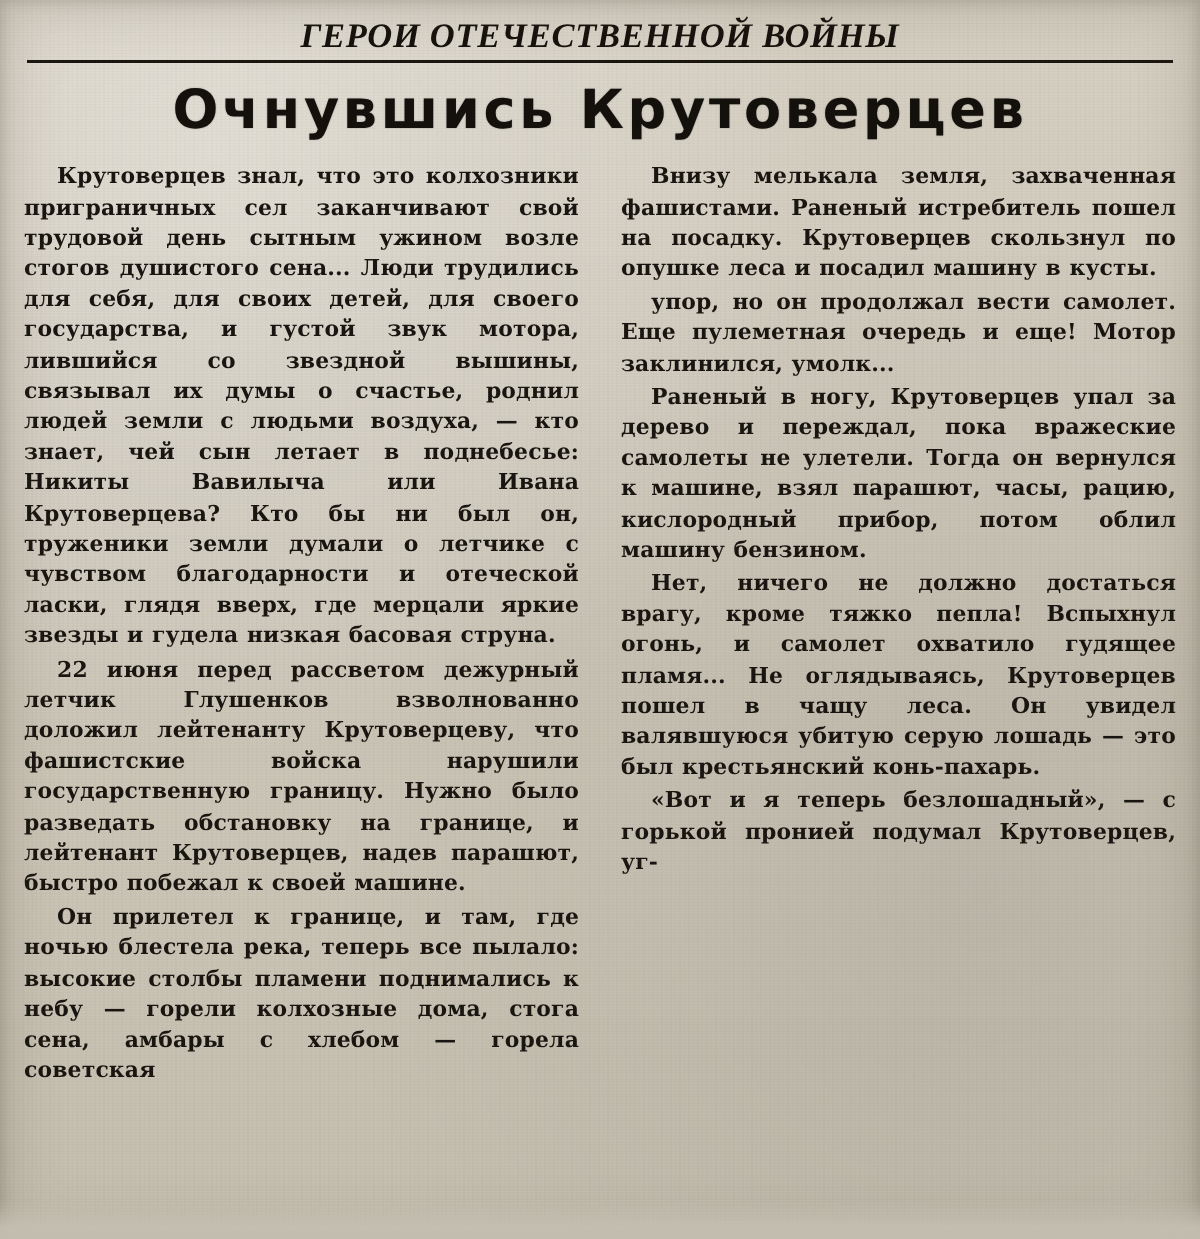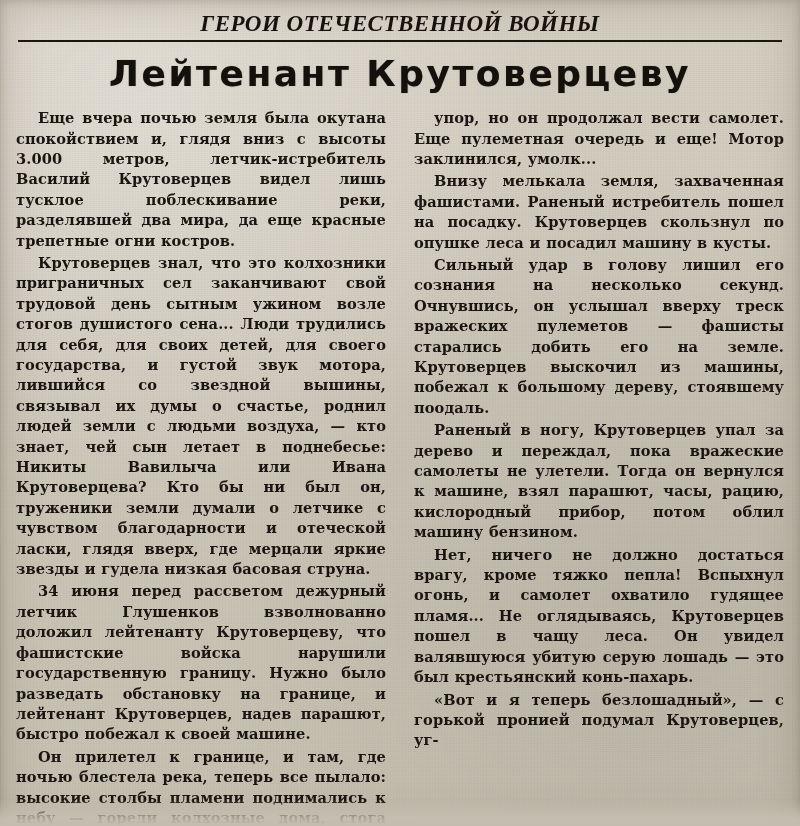--- a/index.html
+++ b/index.html
@@ -100,35 +100,33 @@
     box-shadow: inset 0 0 40px rgba(90,80,60,0.28), inset 0 0 9px rgba(60,50,35,0.22);
   }
 </style>
 </head>
 <body>
 
 <div class="page">
 
   <div class="kicker">ГЕРОИ ОТЕЧЕСТВЕННОЙ ВОЙНЫ</div>
 
-  <h1 class="headline">Лейтенант Крутоверцеву</h1>
+  <h1 class="headline">Очнувшись Крутоверцев</h1>
 
   <div class="columns">
 
     <div class="col col-left">
-      <p class="para">Еще вчера почью земля была окутана спокойствием и, глядя вниз с высоты 3.000 метров, летчик-истребитель Василий Крутоверцев видел лишь тусклое поблескивание реки, разделявшей два мира, да еще красные трепетные огни костров.</p>
       <p class="para">Крутоверцев знал, что это колхозники приграничных сел заканчивают свой трудовой день сытным ужином возле стогов душистого сена... Люди трудились для себя, для своих детей, для своего государства, и густой звук мотора, лившийся со звездной вышины, связывал их думы о счастье, роднил людей земли с людьми воздуха, — кто знает, чей сын летает в поднебесье: Никиты Вавилыча или Ивана Крутоверцева? Кто бы ни был он, труженики земли думали о летчике с чувством благодарности и отеческой ласки, глядя вверх, где мерцали яркие звезды и гудела низкая басовая струна.</p>
-      <p class="para">34 июня перед рассветом дежурный летчик Глушенков взволнованно доложил лейтенанту Крутоверцеву, что фашистские войска нарушили государственную границу. Нужно было разведать обстановку на границе, и лейтенант Крутоверцев, надев парашют, быстро побежал к своей машине.</p>
+      <p class="para">22 июня перед рассветом дежурный летчик Глушенков взволнованно доложил лейтенанту Крутоверцеву, что фашистские войска нарушили государственную границу. Нужно было разведать обстановку на границе, и лейтенант Крутоверцев, надев парашют, быстро побежал к своей машине.</p>
       <p class="para">Он прилетел к границе, и там, где ночью блестела река, теперь все пылало: высокие столбы пламени поднимались к небу — горели колхозные дома, стога сена, амбары с хлебом — горела советская</p>
     </div>
 
     <div class="col col-right">
+      <p class="para tight">Внизу мелькала земля, захваченная фашистами. Раненый истребитель пошел на посадку. Крутоверцев скользнул по опушке леса и посадил машину в кусты.</p>
       <p class="para tight">упор, но он продолжал вести самолет. Еще пулеметная очередь и еще! Мотор заклинился, умолк...</p>
-      <p class="para tight">Внизу мелькала земля, захваченная фашистами. Раненый истребитель пошел на посадку. Крутоверцев скользнул по опушке леса и посадил машину в кусты.</p>
-      <p class="para tight">Сильный удар в голову лишил его сознания на несколько секунд. Очнувшись, он услышал вверху треск вражеских пулеметов — фашисты старались добить его на земле. Крутоверцев выскочил из машины, побежал к большому дереву, стоявшему поодаль.</p>
       <p class="para tight">Раненый в ногу, Крутоверцев упал за дерево и переждал, пока вражеские самолеты не улетели. Тогда он вернулся к машине, взял парашют, часы, рацию, кислородный прибор, потом облил машину бензином.</p>
       <p class="para tight">Нет, ничего не должно достаться врагу, кроме тяжко пепла! Вспыхнул огонь, и самолет охватило гудящее пламя... Не оглядываясь, Крутоверцев пошел в чащу леса. Он увидел валявшуюся убитую серую лошадь — это был крестьянский конь-пахарь.</p>
       <p class="para tight">«Вот и я теперь безлошадный», — с горькой пронией подумал Крутоверцев, уг-</p>
     </div>
 
   </div>
 
   <div class="grain"></div>
   <div class="edge-shadow"></div>
   <div class="fade-bottom"></div>

